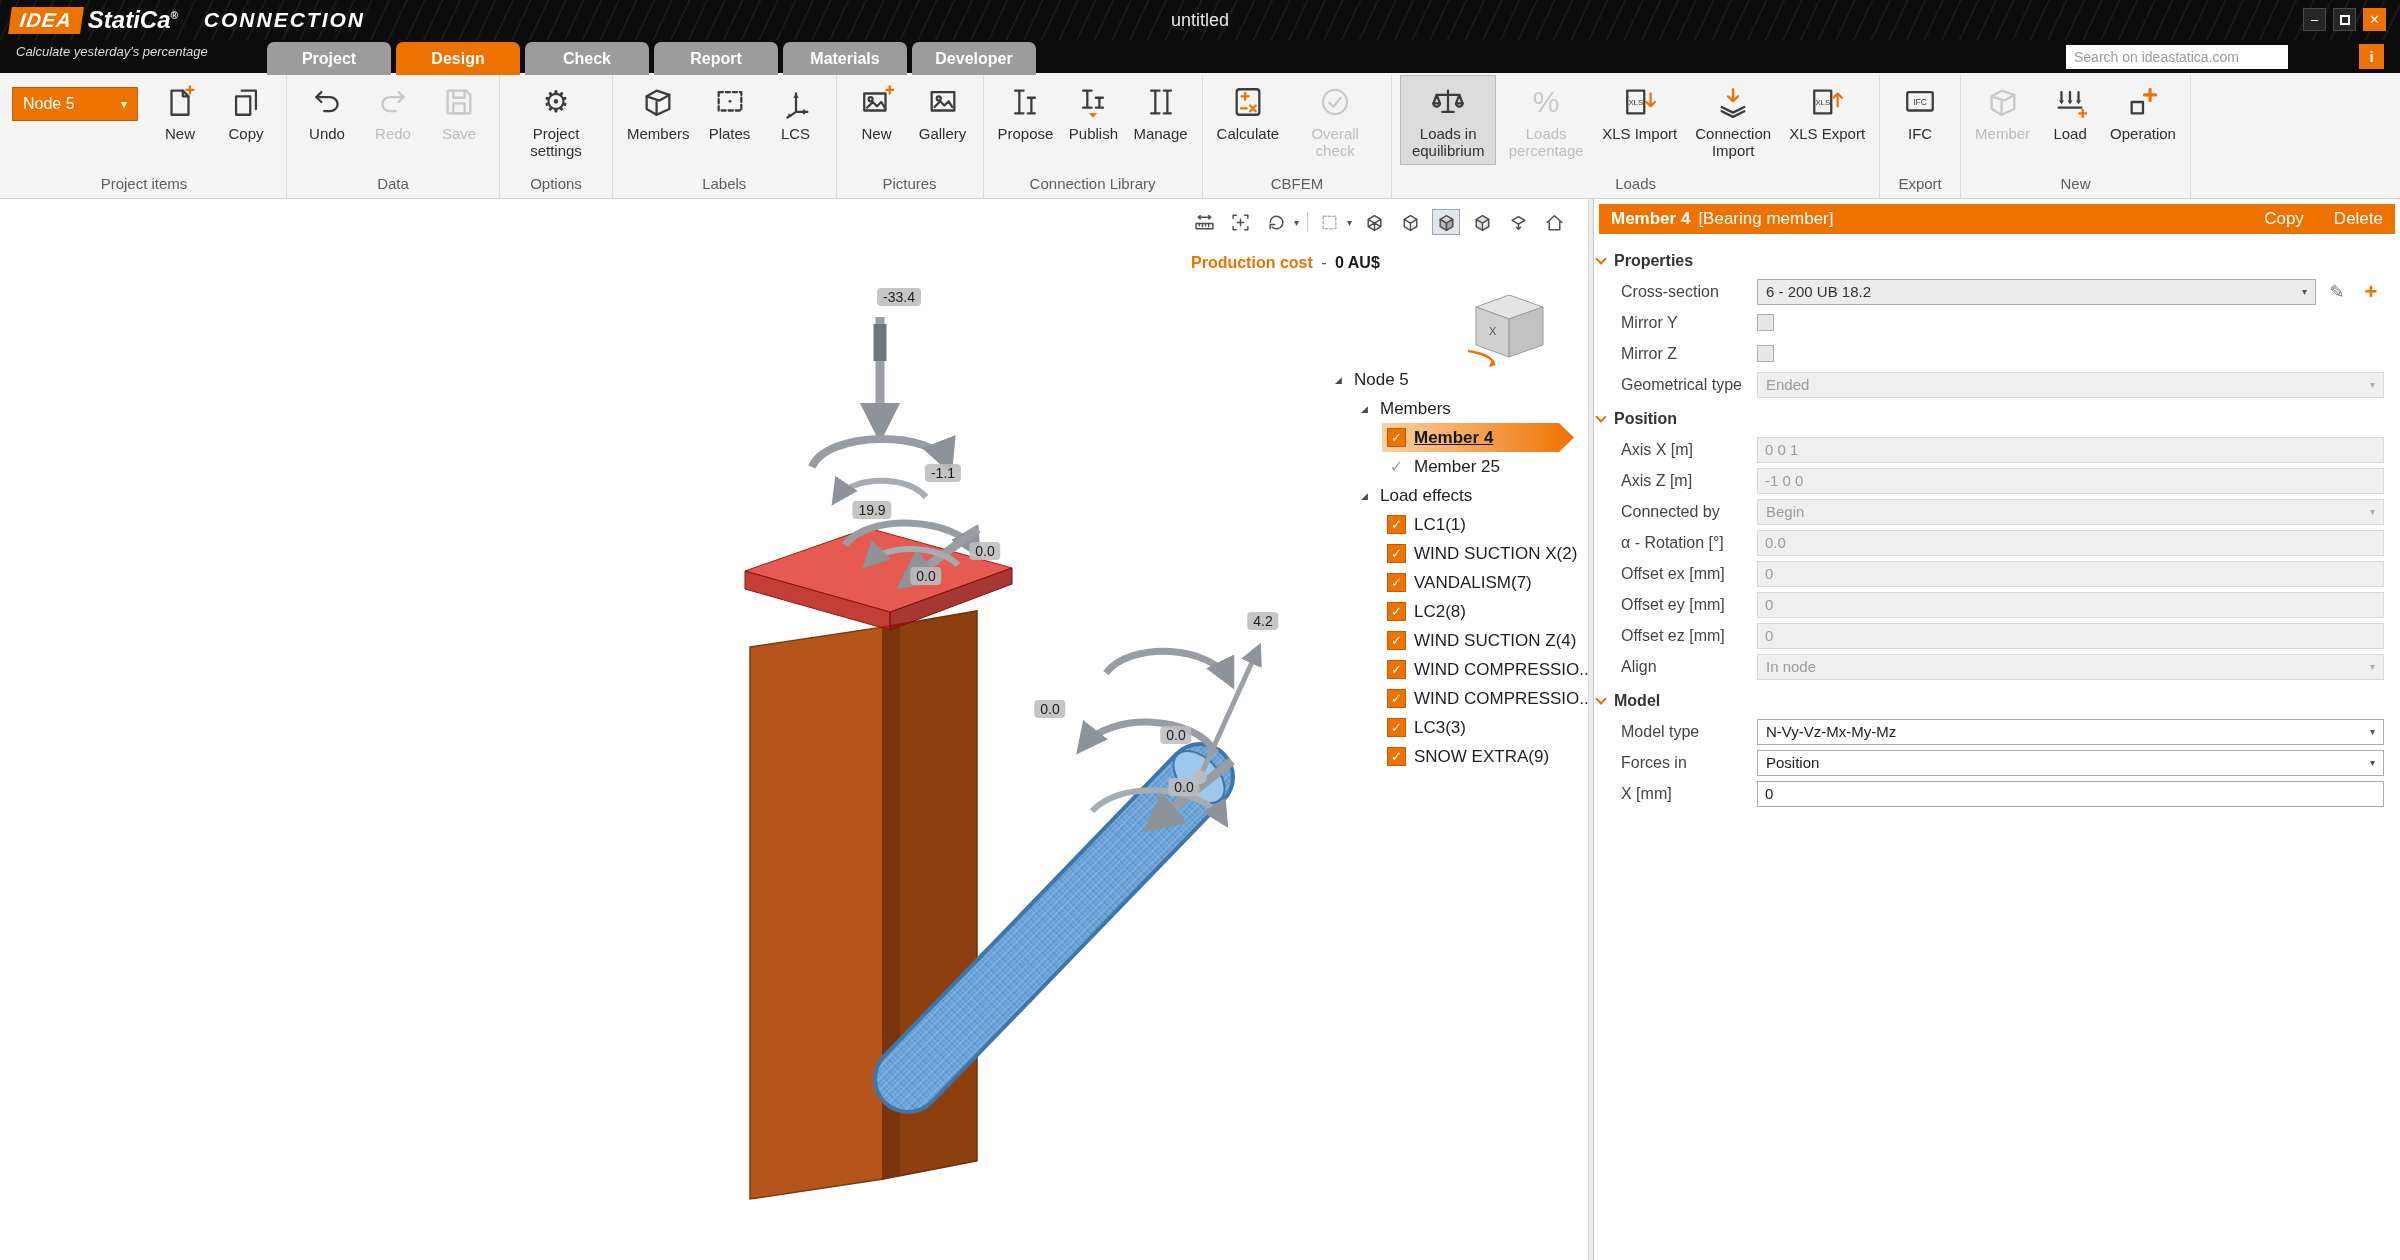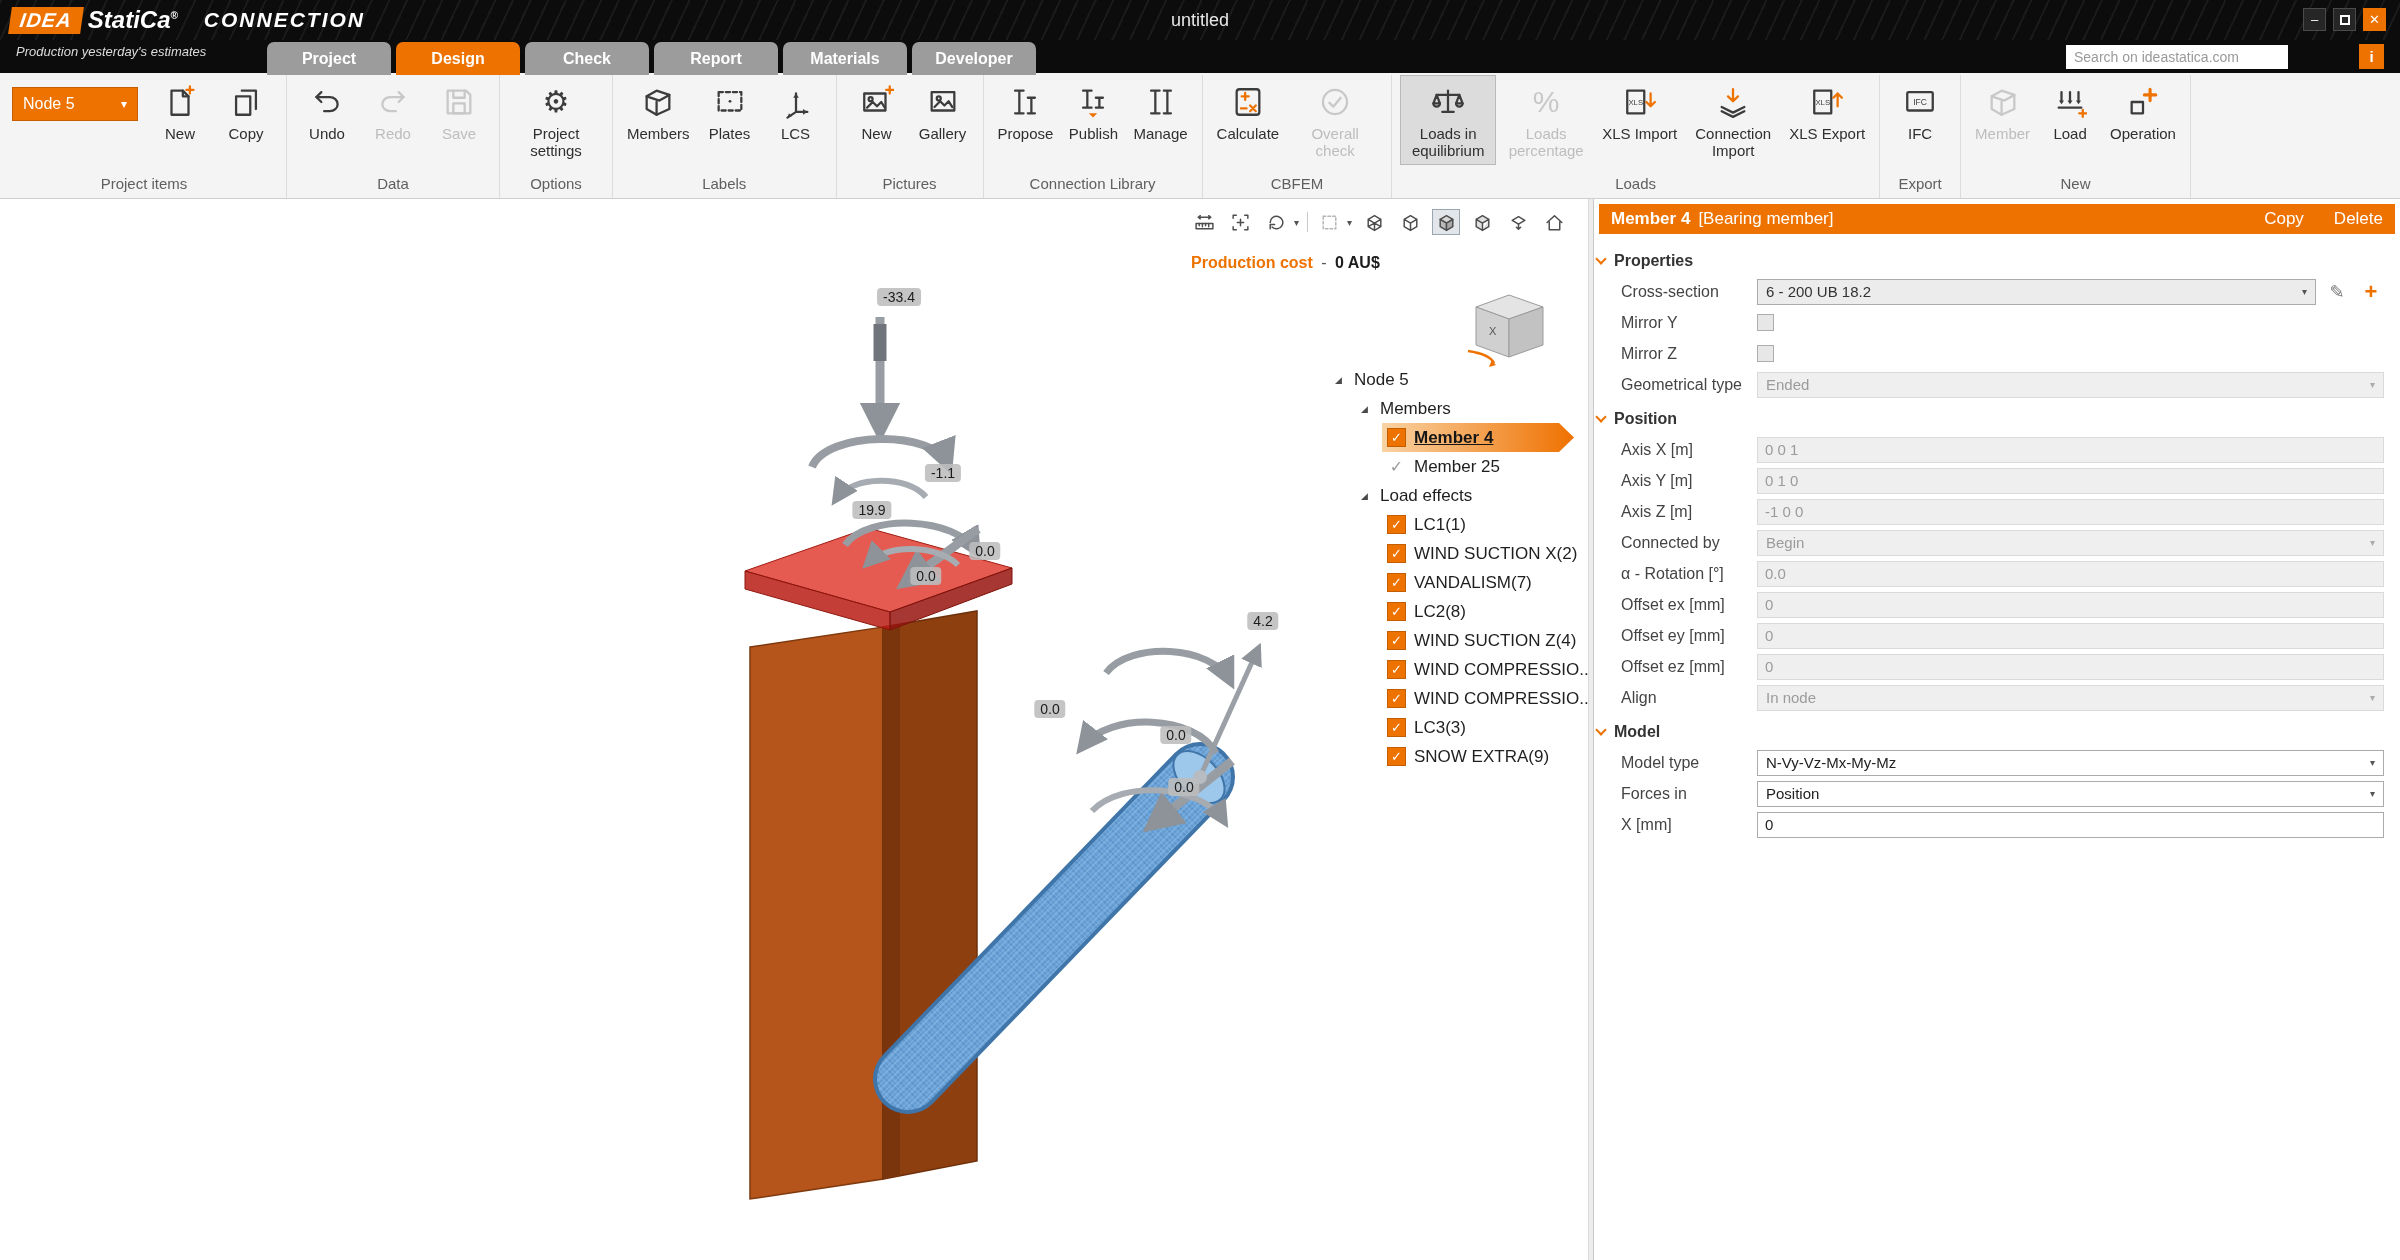--- a/index.html
+++ b/index.html
@@ -117,21 +117,21 @@
     <div class="win-controls">
       <div class="winbtn">–</div>
       <div class="winbtn">
           <span class="ico-restore"></span>
         </div>
       <div class="winbtn close">✕</div>
     </div>
   </header>
 
   <div class="tabrow">
-    <div class="tagline">Production yesterday's estimates</div>
+    <div class="tagline">Calculate yesterday's percentage</div>
     <nav class="tabs">
       <div class="tab">Project</div>
       <div class="tab active">Design</div>
       <div class="tab">Check</div>
       <div class="tab">Report</div>
       <div class="tab">Materials</div>
       <div class="tab">Developer</div>
     </nav>
     <div class="search-wrap">
       <input placeholder="Search on ideastatica.com" style="">
@@ -734,26 +734,20 @@
             <span class="psectitle">Position</span>
           </div>
           <div>
               <div class="prow">
                 <span class="plab">Axis X [m]</span>
                 <div class="pctl">
                   <input class="pin off" disabled="" value="0 0 1" style="">
                 </div>
               </div>
               <div class="prow">
-                <span class="plab">Axis Y [m]</span>
-                <div class="pctl">
-                  <input class="pin off" disabled="" value="0 1 0" style="">
-                </div>
-              </div>
-              <div class="prow">
                 <span class="plab">Axis Z [m]</span>
                 <div class="pctl">
                   <input class="pin off" disabled="" value="-1 0 0" style="">
                 </div>
               </div>
               <div class="prow">
                 <span class="plab">Connected by</span>
                 <div class="pctl">
                   <div class="fsel disabled">
                     <span>Begin</span>

